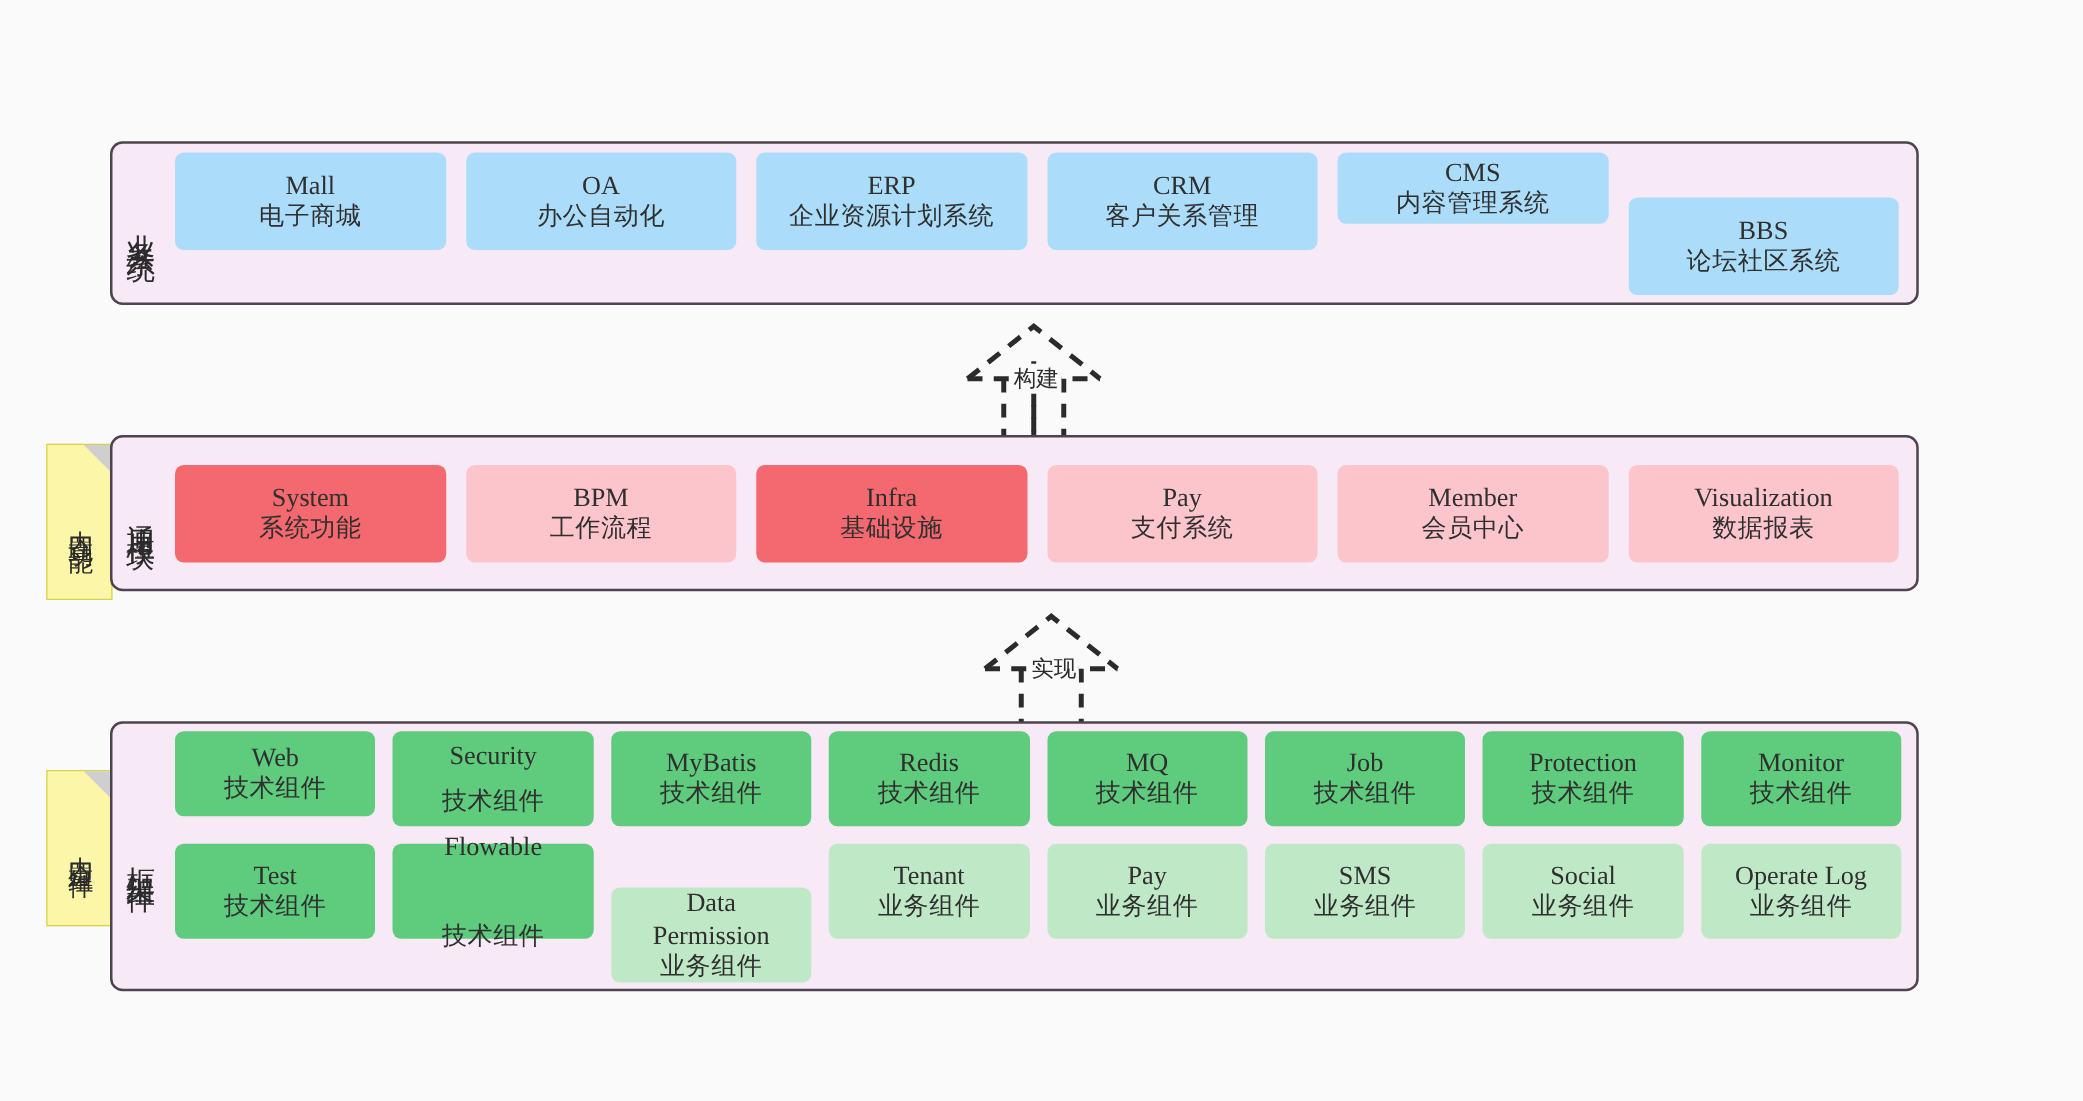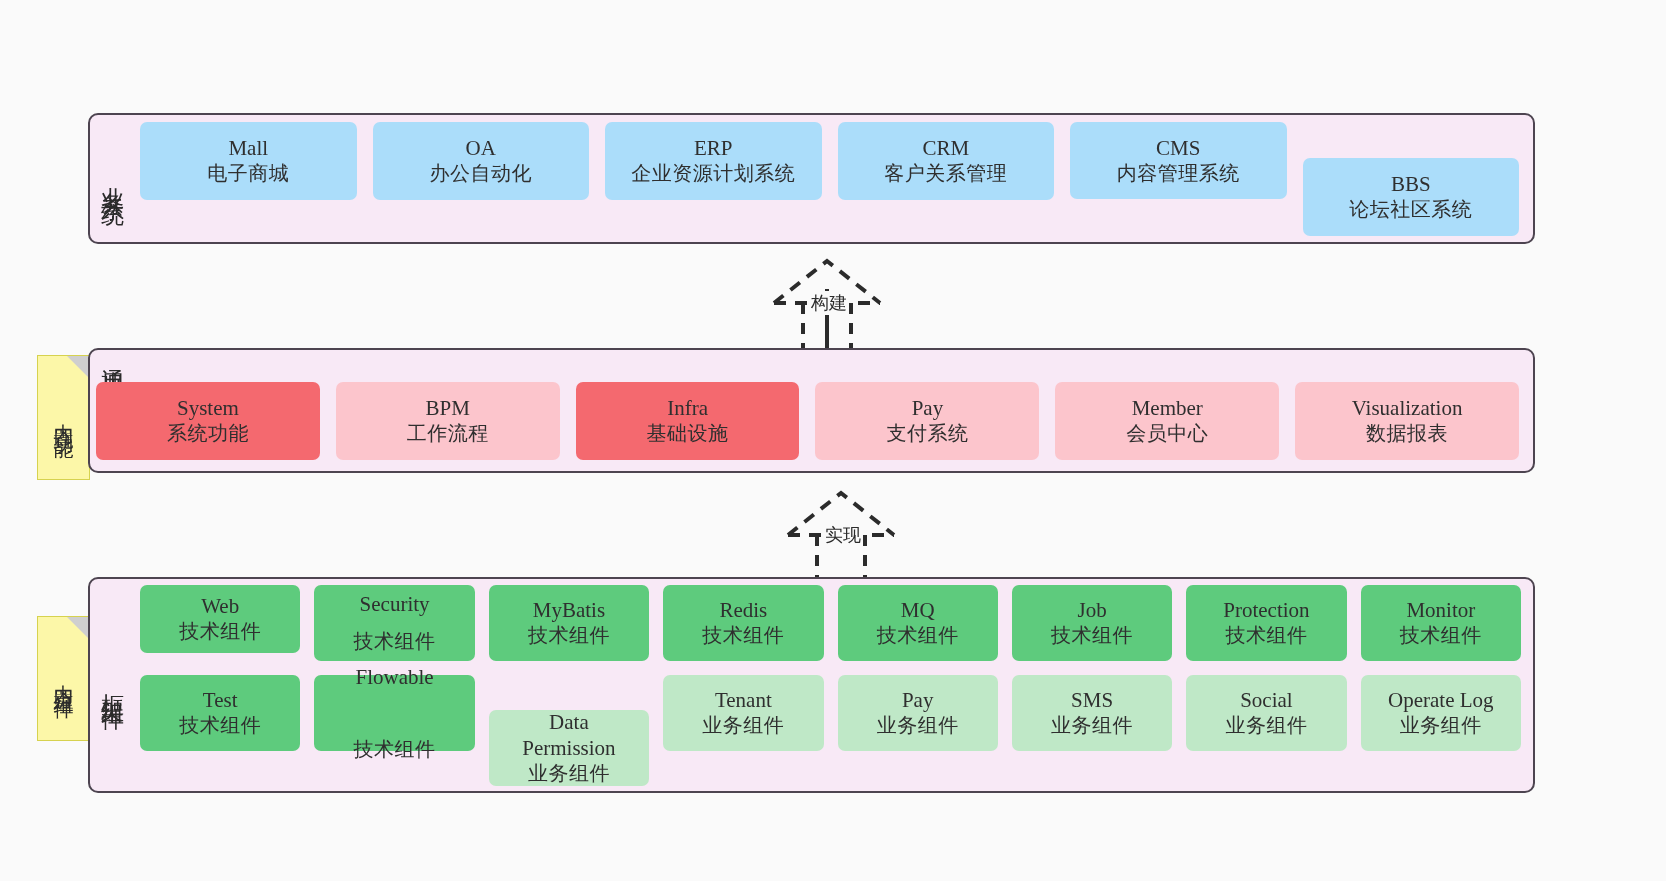--- a/index.html
+++ b/index.html
@@ -164,21 +164,21 @@
           <div class="cn">办公自动化</div>
         </div>
         <div class="node c-blue" style="height:78px;">
           <div class="en">ERP</div>
           <div class="cn">企业资源计划系统</div>
         </div>
         <div class="node c-blue" style="height:78px;">
           <div class="en">CRM</div>
           <div class="cn">客户关系管理</div>
         </div>
-        <div class="node c-blue" style="height:77px;align-items:center;">
+        <div class="node c-blue" style="height:57px;align-items:center;">
           <div class="en">CMS</div>
           <div class="cn">内容管理系统</div>
         </div>
         <div class="node c-blue" style="height:78px;margin-top:36px;">
           <div class="en">BBS</div>
           <div class="cn">论坛社区系统</div>
         </div>
       </div>
     </div>
   </div>
@@ -194,21 +194,21 @@
       <path d="M 51 48 L 51 100" stroke="#2b2b2b" stroke-width="4" fill="none" stroke-dasharray="11,9"></path>
     </svg>
     <div class="arrow-label" style="left:57px; top:36px;">构建</div>
   </div>
 
   <div class="note" style="left:37px; top:355px; width:53px; height:125px;">
     <span class="fold"></span>
     <span class="note-text">内置功能</span>
   </div>
 
-  <div class="layer" style="left:88px; top:348px; width:1447px; height:125px;flex-direction:column;">
+  <div class="layer" style="left:88px; top:348px; width:1447px; height:125px;">
     <div class="layer-title">
       <span>通用模块</span>
     </div>
     <div class="layer-body">
       <div class="row">
         <div class="node c-red" style="height:78px;">
           <div class="en">System</div>
           <div class="cn">系统功能</div>
         </div>
         <div class="node c-pink" style="height:78px;">

